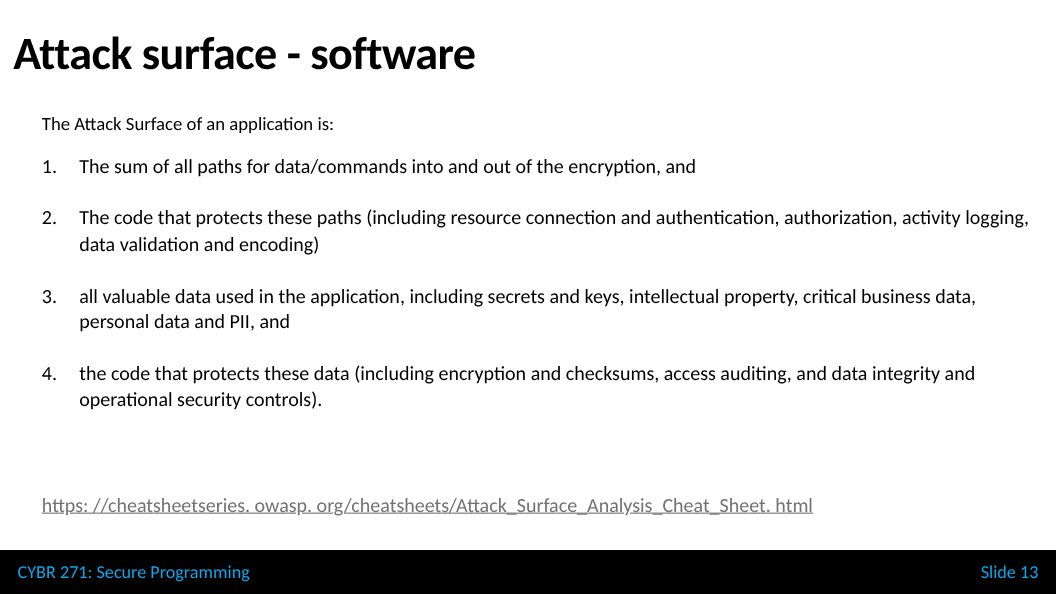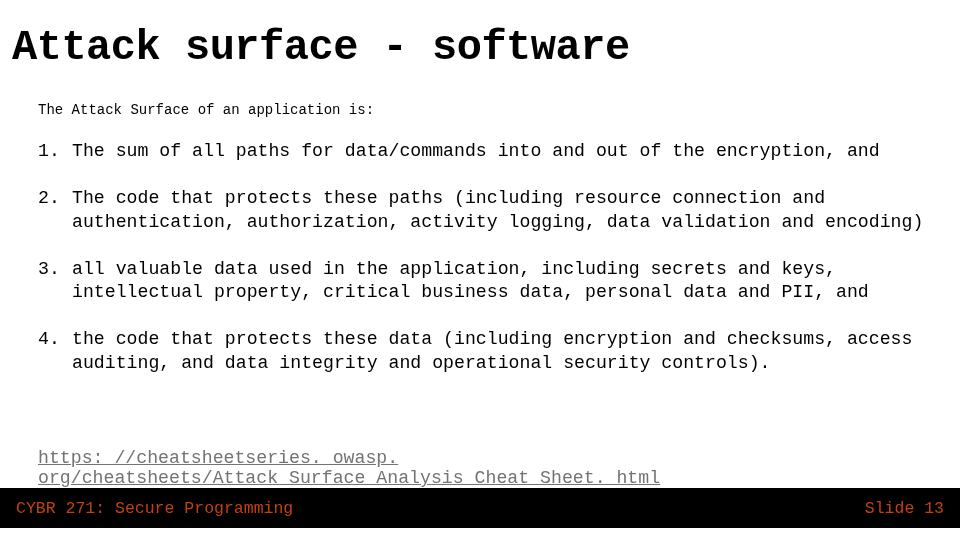--- a/index.html
+++ b/index.html
@@ -1,25 +1,25 @@
 <!DOCTYPE html>
 <html><head>
 <meta charset="utf-8">
 <style>
-  * { margin: 0; padding: 0; box-sizing: border-box; font-family: Liberation Mono, monospace; }
+  * { margin: 0; padding: 0; box-sizing: border-box; }
   html, body { width: 960px; height: 540px; overflow: hidden; font-family: Calibri, "Segoe UI", Arial, sans-serif; background: #fff; color: #000; }
   .slide { position: relative; width: 960px; height: 540px; }
   .title { position: absolute; left: 12px; top: 24px; font-size: 42px; font-weight: 700; letter-spacing: -0.5px; }
-  .intro { position: absolute; left: 38px; top: 102px; font-size: 14px; }
+  .intro { position: absolute; left: 38px; top: 102px; font-size: 17px; }
   .list { position: absolute; left: 38px; top: 140px; right: 22px; }
   .item { display: flex; margin-bottom: 24px; font-size: 18.2px; line-height: 1.28; }
   .num { width: 34px; flex: 0 0 34px; }
   .txt { flex: 1; }
   .link { position: absolute; left: 38px; top: 448px; font-size: 18.2px; text-decoration: underline; color: #737373; }
-  .footer { position: absolute; left: 0; bottom: 12px; width: 960px; height: 40px; background: #000; color: #c2410c; display: flex; align-items: center; justify-content: space-between; padding: 0 16px; font-size: 16.5px; }
+  .footer { position: absolute; left: 0; bottom: 0; width: 960px; height: 40px; background: #000; color: #0ea5e9; display: flex; align-items: center; justify-content: space-between; padding: 0 16px; font-size: 16.5px; }
 </style>
 </head>
 <body>
 
 <div class="slide">
   <div class="title">Attack surface - software</div>
   <div class="intro">The Attack Surface of an application is:</div>
 
   <div class="list">
     <div class="item">

